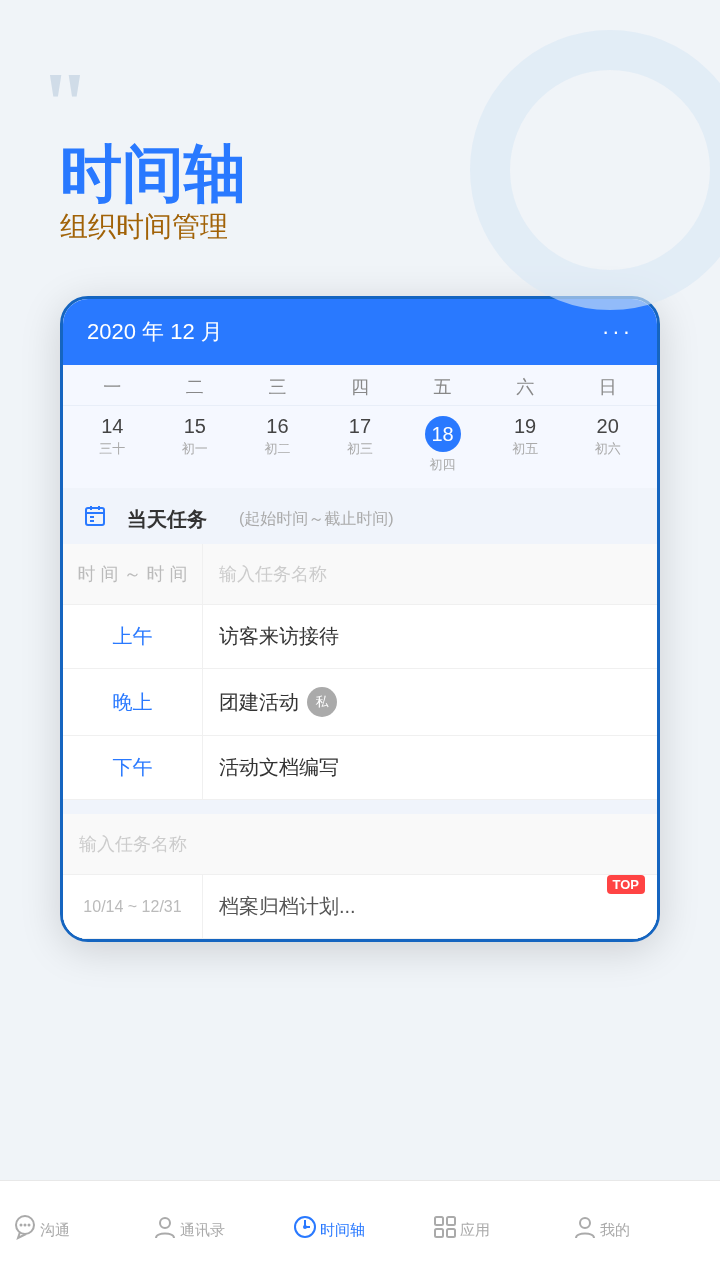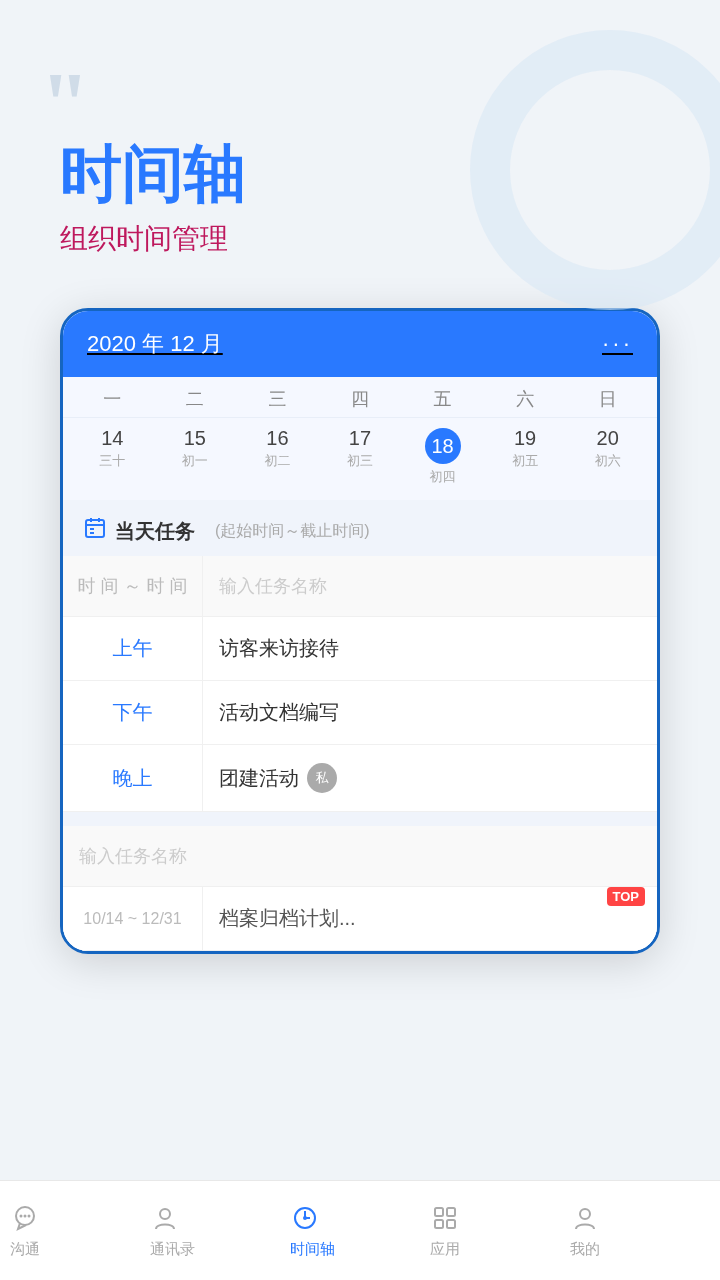--- a/index.html
+++ b/index.html
@@ -42,42 +42,40 @@
       font-size: 62px;
       font-weight: 900;
       color: #1a1a1a;
       line-height: 1.1;
     }
     .page-title span {
       color: #2979ff;
     }
     .page-subtitle {
       font-size: 28px;
-      color: #be185d;
-      margin-top: 12px;
+      color: #a16207;
     }
 
     
     .phone-card {
       margin: 20px 60px 0 60px;
       background: #fff;
       border-radius: 28px;
       overflow: hidden;
       box-shadow: 0 8px 40px rgba(0,0,0,0.15);
       border: 3px solid #1565c0;
     }
 
     
     .cal-header {
       background: #2979ff;
       padding: 18px 24px;
       display: flex;
       justify-content: space-between;
       align-items: center;
-      text-decoration: underline;
     }
     .cal-month {
       color: #fff;
       font-size: 22px;
       font-weight: 500;
     }
     .cal-dots {
       color: #fff;
       font-size: 22px;
       letter-spacing: 3px;
@@ -131,21 +129,21 @@
     
     .tasks-area {
       background: #f0f4fb;
     }
 
     
     .section-header {
       display: flex;
       align-items: center;
       padding: 16px 20px 10px;
-      gap: 8px;
+      gap: 20px;
     }
     .section-icon {
       color: #2979ff;
       font-size: 22px;
     }
     .section-title {
       font-size: 20px;
       font-weight: 600;
       color: #333;
     }
@@ -216,22 +214,22 @@
       height: 100px;
       background: #fff;
       border-top: 1px solid #e8e8e8;
       display: flex;
       align-items: center;
       justify-content: space-around;
       padding: 0 10px;
     }
     .nav-item {
       display: flex;
-      flex-direction: column;
-      align-items: flex-start;
+      flex-direction: row;
+      align-items: center;
       flex: 1;
       cursor: pointer;
     }
     .nav-icon {
       font-size: 28px;
       color: #aaa;
     }
     .nav-icon.active { color: #2979ff; }
     .nav-label {
       font-size: 15px;
@@ -321,30 +319,30 @@
       <div class="task-time">时 间 ～ 时 间</div>
       <div class="task-name placeholder">输入任务名称</div>
     </div>
 
     <div class="task-row">
       <div class="task-time am">上午</div>
       <div class="task-name">访客来访接待</div>
     </div>
 
     <div class="task-row">
-      <div class="task-time pm">下午</div>
-      <div class="task-name">活动文档编写</div>
-    </div>
-
-    <div class="task-row">
       <div class="task-time evening">晚上</div>
       <div class="task-name">
         团建活动
         <span class="private-badge">私</span>
       </div>
+    </div>
+
+    <div class="task-row">
+      <div class="task-time pm">下午</div>
+      <div class="task-name">活动文档编写</div>
     </div>
 
     <div class="section-separator"></div>
 
 
     <div class="task-row placeholder">
       <div class="task-name placeholder">输入任务名称</div>
     </div>
 
     <div class="task-row" style="position:relative;">

